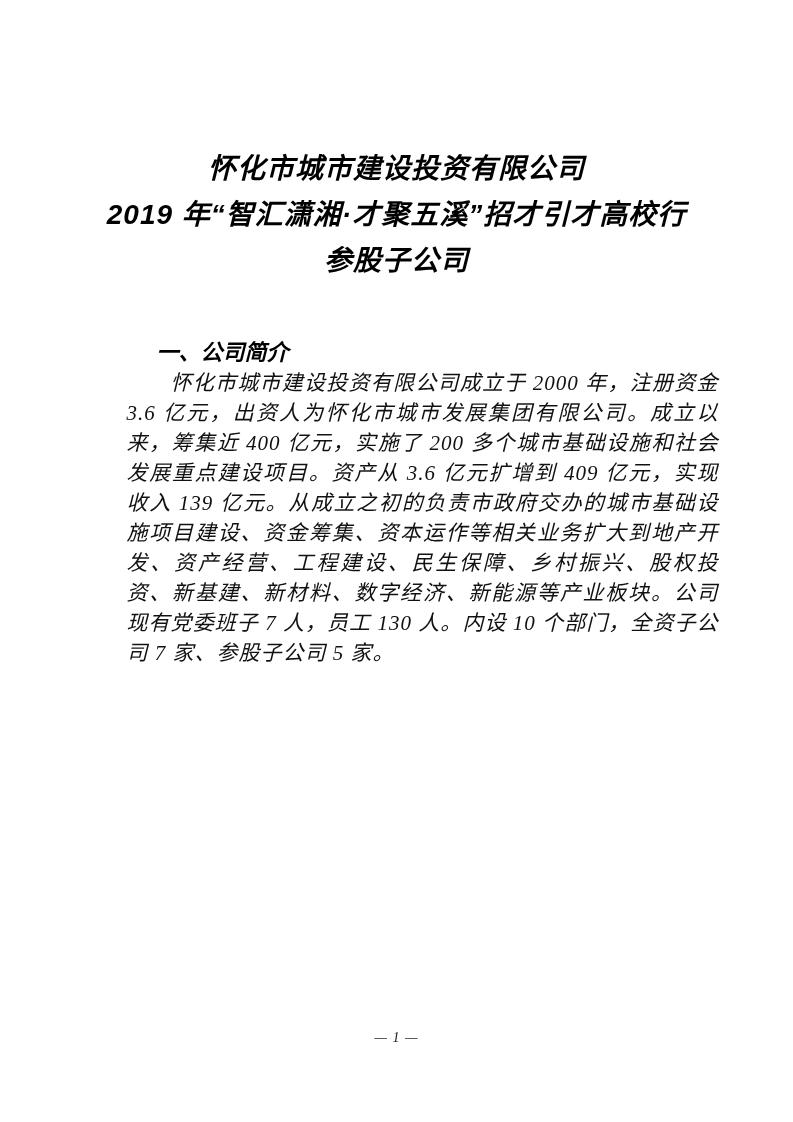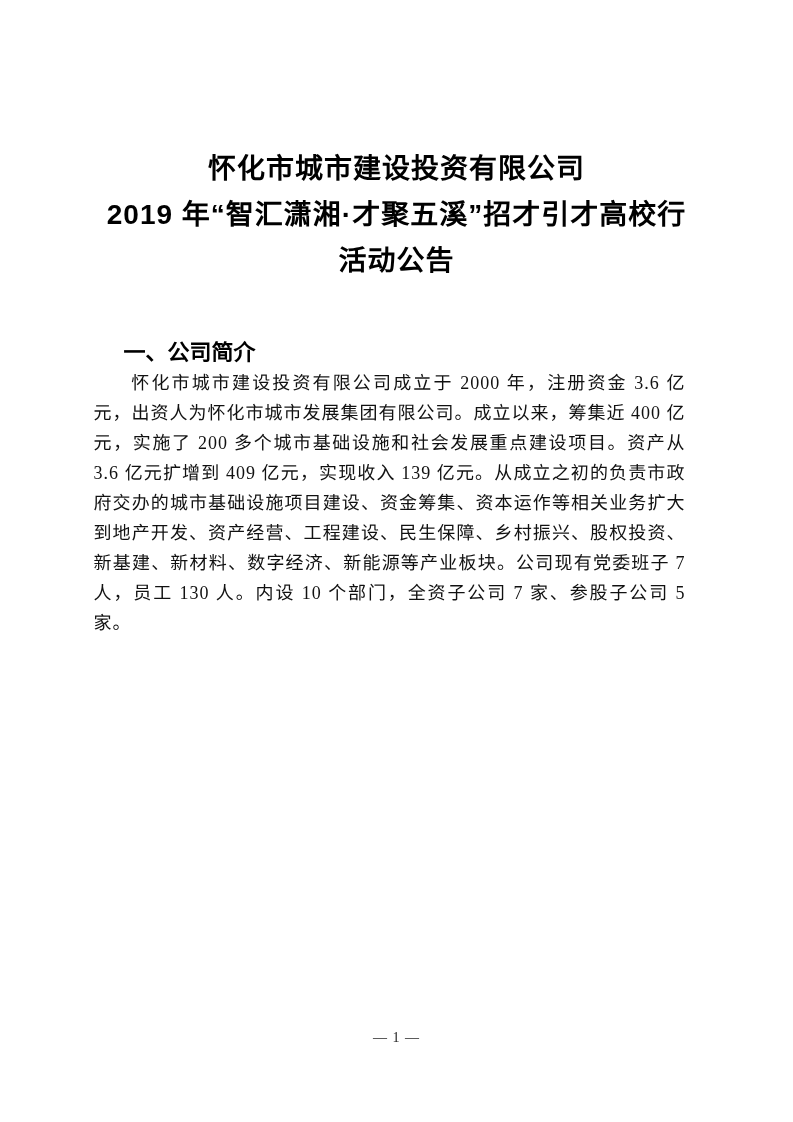--- a/index.html
+++ b/index.html
@@ -10,48 +10,49 @@
   .page {
     position: relative;
     width: 702px;
     height: 1122px;
     margin: 0 auto;
     background: #ffffff;
     color: #000000;
     box-sizing: border-box;
     overflow: hidden;
     font-family: "Liberation Serif", "DejaVu Serif", serif;
+    font-style: italic;
   }
   .doc-title {
     padding-top: 146px;
     text-align: center;
     font-family: "Liberation Sans", "DejaVu Sans", sans-serif;
     font-weight: bold;
     font-size: 28px;
     line-height: 46px;
     letter-spacing: 1px;
     color: #000000;
   }
   .content {
-    margin-left: 48px;
+    margin-left: 81px;
     width: 592px;
   }
   .section-heading {
     margin: 54px 0 0 0;
     padding-left: 30px;
     font-family: "Liberation Sans", "DejaVu Sans", sans-serif;
     font-weight: bold;
     font-size: 22px;
     line-height: 30px;
     color: #000000;
   }
   .body-text p {
     margin: 0;
     text-indent: 2.1em;
-    font-size: 18px;
+    font-size: 21px;
     line-height: 30px;
     letter-spacing: 1px;
     text-align: justify;
     text-justify: inter-character;
     color: #111111;
   }
   .page-footer {
     position: absolute;
     top: 1030px;
     left: 0;
@@ -63,21 +64,21 @@
   }
 </style>
 </head>
 <body>
 
 <div class="page">
 
   <header class="doc-title">
     <div class="title-line">怀化市城市建设投资有限公司</div>
     <div class="title-line">2019 年“智汇潇湘·才聚五溪”招才引才高校行</div>
-    <div class="title-line">活动公告</div>
+    <div class="title-line">参股子公司</div>
   </header>
 
   <div class="content">
     <h2 class="section-heading">一、公司简介</h2>
     <div class="body-text">
       <p>怀化市城市建设投资有限公司成立于 2000 年，注册资金 3.6 亿元，出资人为怀化市城市发展集团有限公司。成立以来，筹集近 400 亿元，实施了 200 多个城市基础设施和社会发展重点建设项目。资产从 3.6 亿元扩增到 409 亿元，实现收入 139 亿元。从成立之初的负责市政府交办的城市基础设施项目建设、资金筹集、资本运作等相关业务扩大到地产开发、资产经营、工程建设、民生保障、乡村振兴、股权投资、新基建、新材料、数字经济、新能源等产业板块。公司现有党委班子 7 人，员工 130 人。内设 10 个部门，全资子公司 7 家、参股子公司 5 家。</p>
     </div>
   </div>
 
   <footer class="page-footer">

